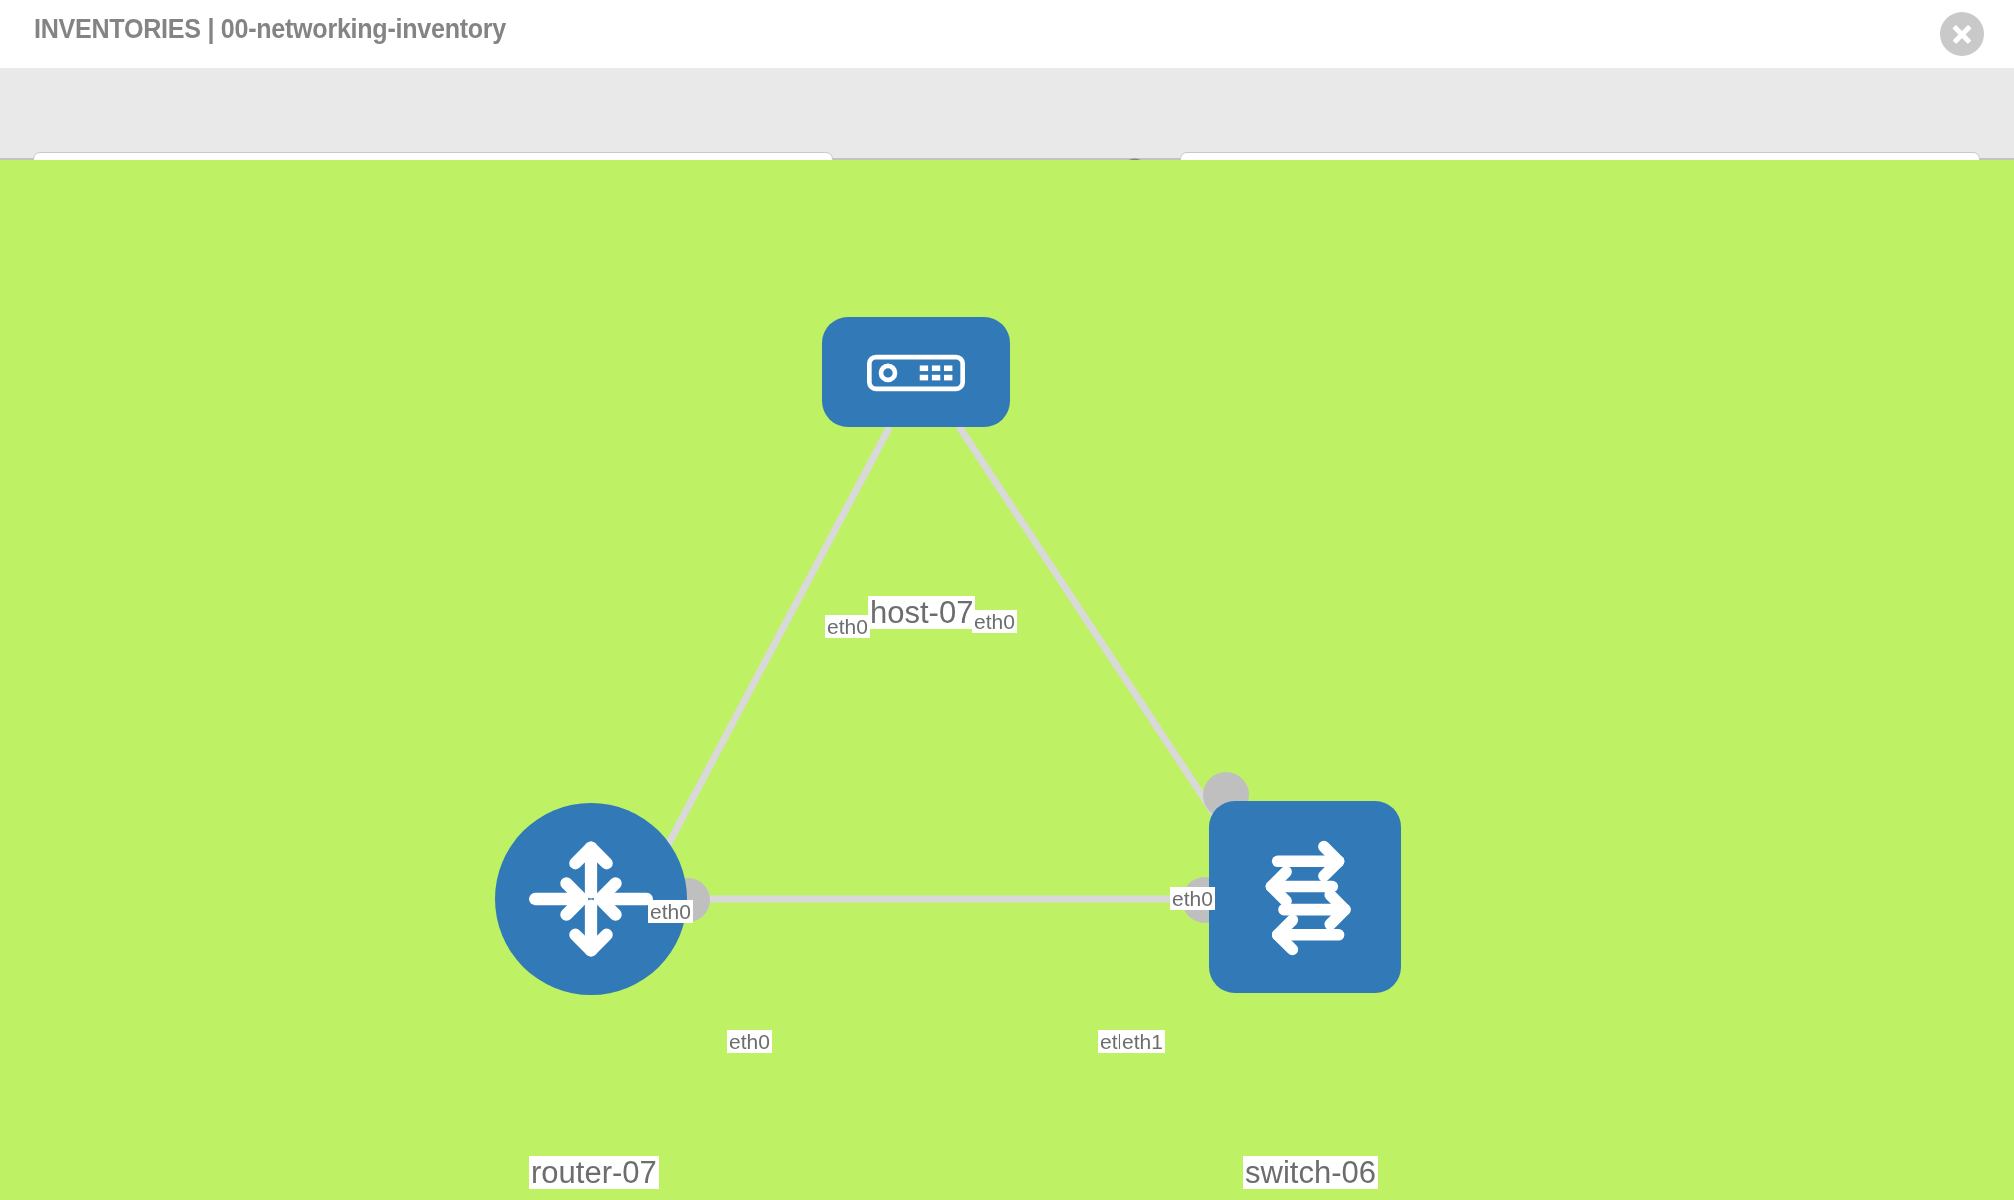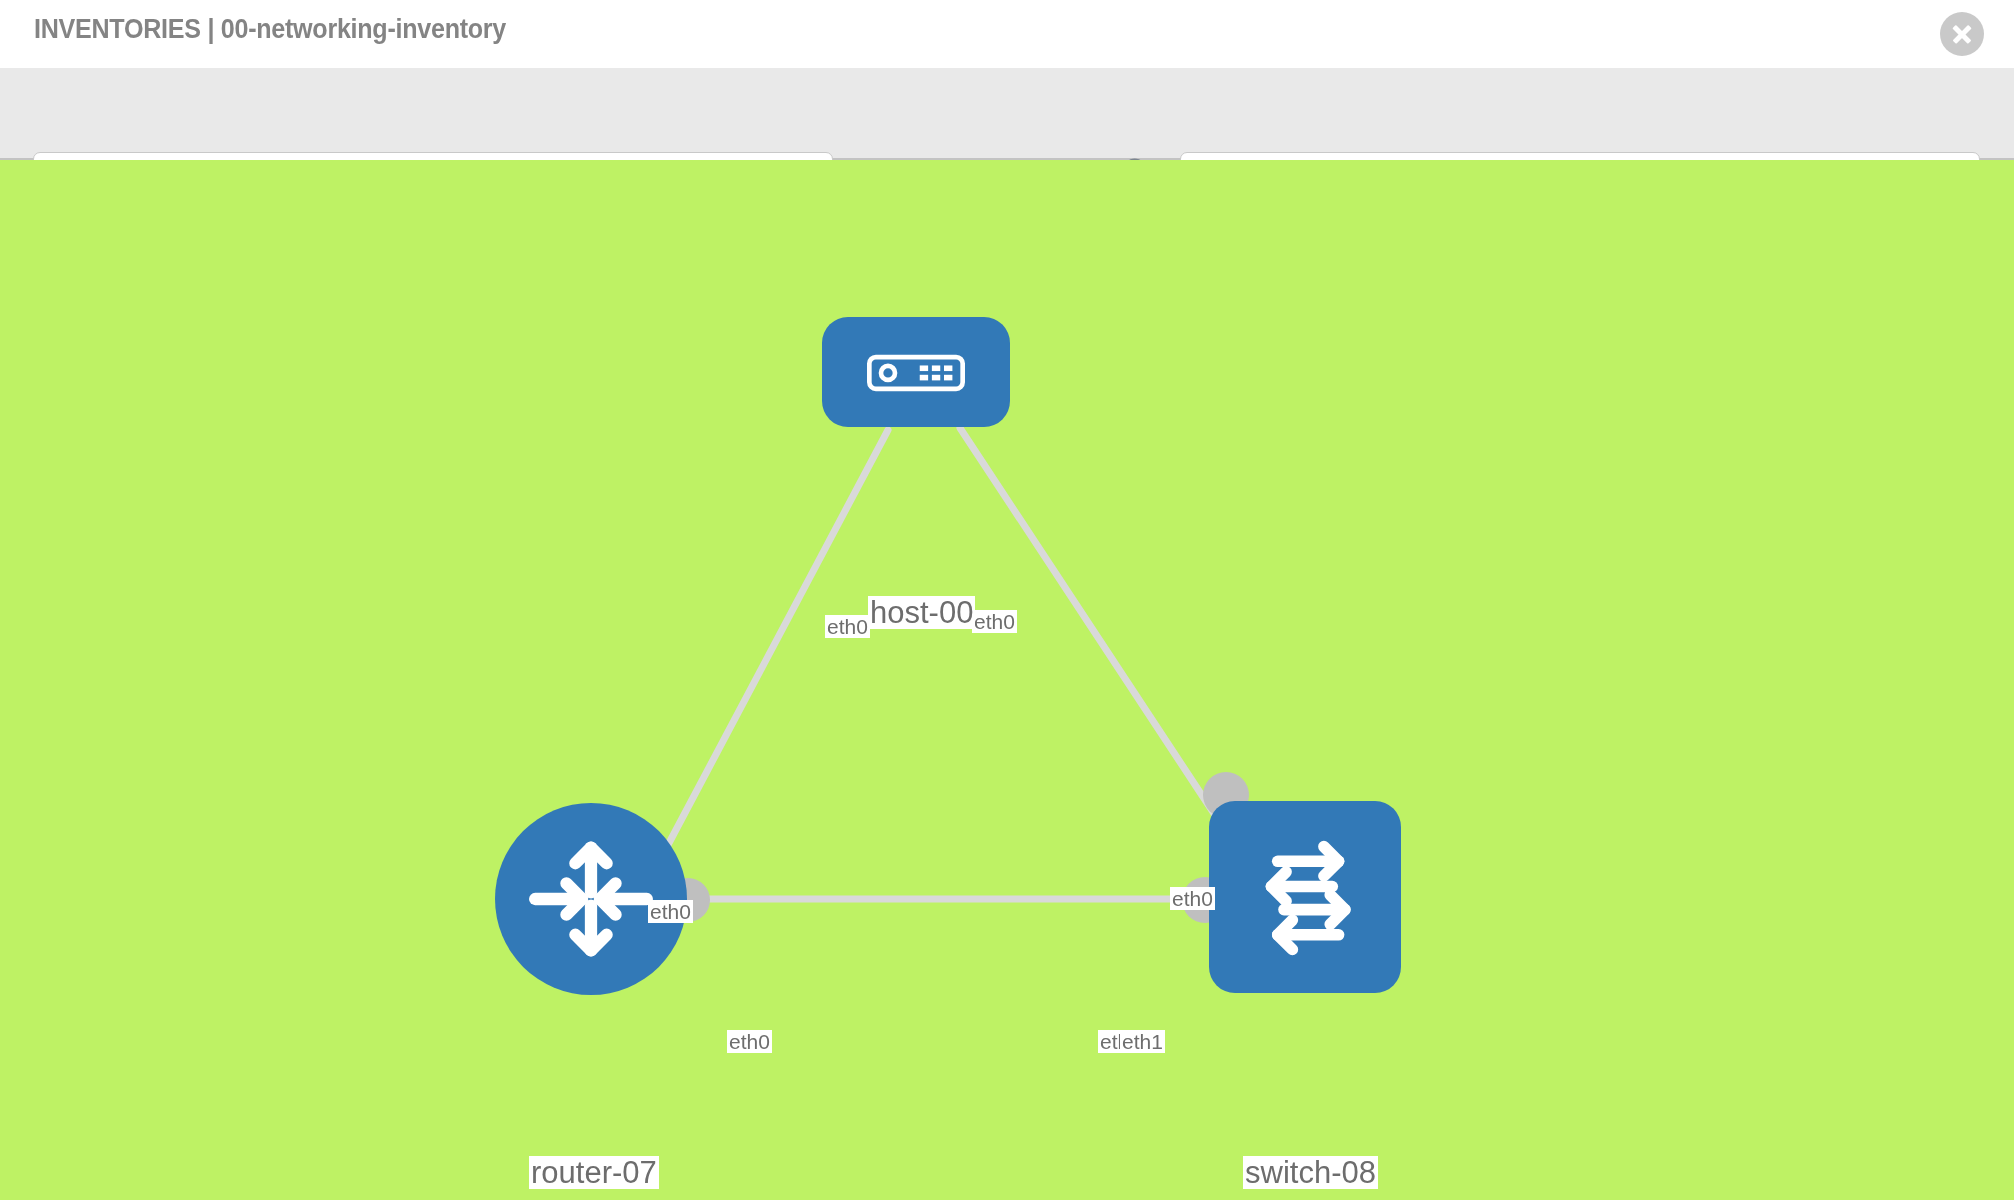--- a/index.html
+++ b/index.html
@@ -258,18 +258,18 @@
     </div>
 
     <div class="label iface" style="left:825px; top:455px;">eth0</div>
     <div class="label iface" style="left:972px; top:450px;">eth0</div>
     <div class="label iface" style="left:648px; top:740px;">eth0</div>
     <div class="label iface" style="left:1170px; top:727px;">eth0</div>
     <div class="label iface" style="left:727px; top:870px;">eth0</div>
     <div class="label iface" style="left:1098px; top:870px;">eth0</div>
     <div class="label iface" style="left:1120px; top:870px;">eth1</div>
 
-    <div class="label nodename" style="left:868px; top:436px;">host-00</div>
+    <div class="label nodename" style="left:868px; top:436px;">host-07</div>
     <div class="label nodename" style="left:529px; top:996px;">router-07</div>
-    <div class="label nodename" style="left:1243px; top:996px;">switch-08</div>
+    <div class="label nodename" style="left:1243px; top:996px;">switch-06</div>
 
   </div>
 </div>
 
 </body></html>

